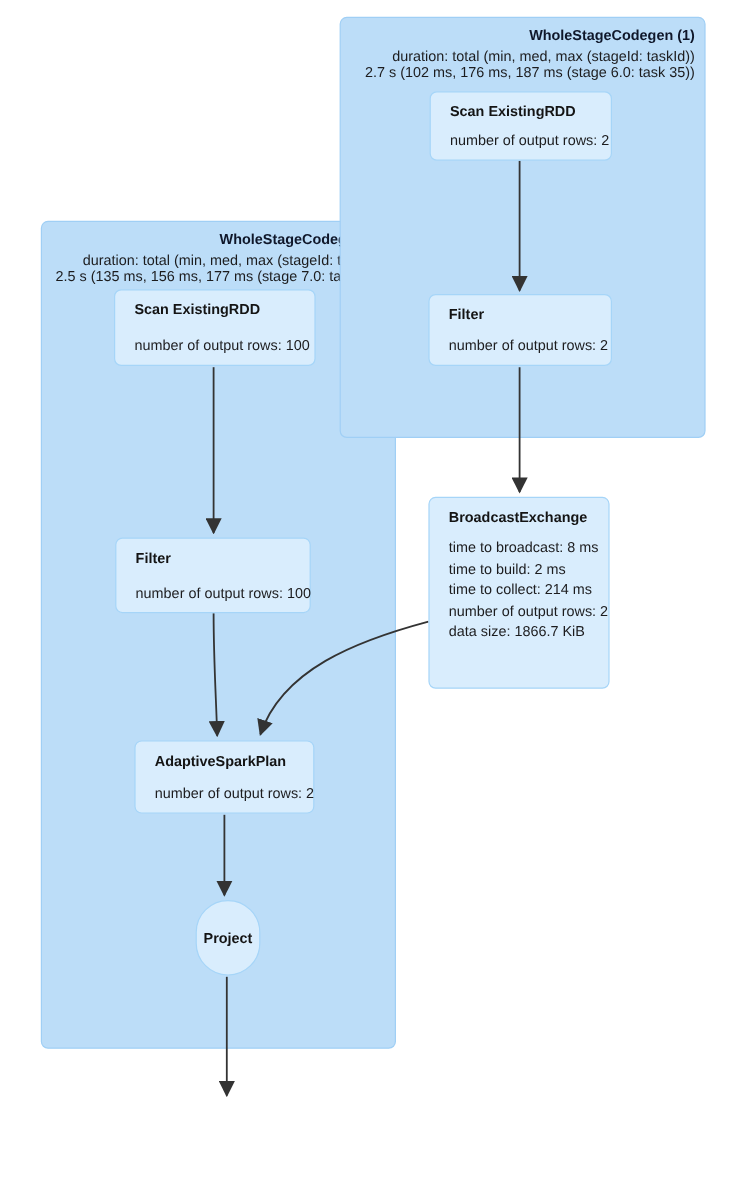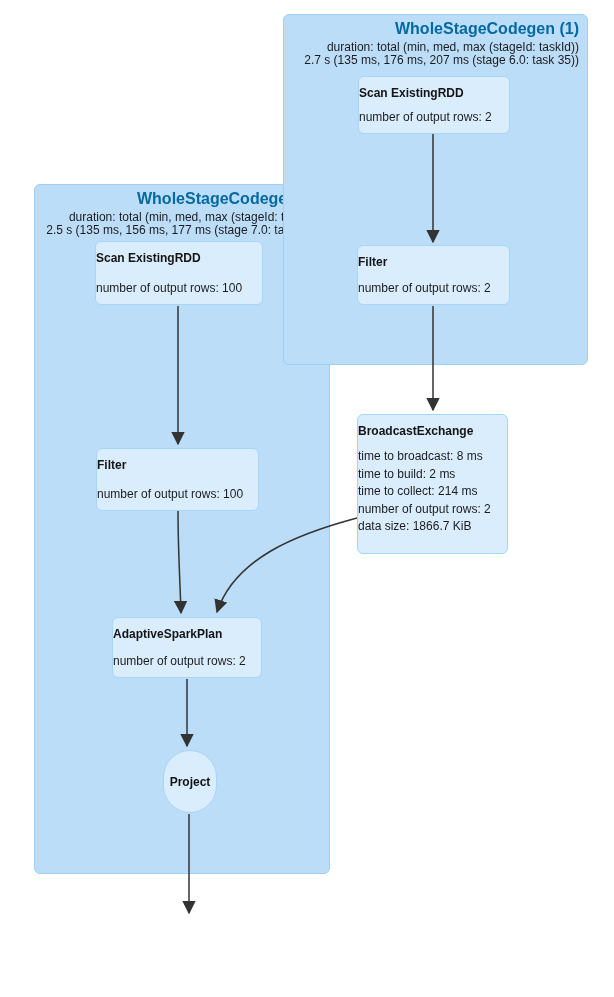--- a/index.html
+++ b/index.html
@@ -20,49 +20,49 @@
   }
   .cluster-left{left:34px;top:184px;width:296px;height:690px;z-index:1;}
   .cluster-right{left:283px;top:14px;width:305px;height:351px;z-index:2;}
   .cluster-header{
     position:absolute;
     top:6px;right:8px;
     text-align:right;
     white-space:nowrap;
   }
   .cluster-title{
-    font-size:16px;font-weight:bold;
+    font-size:12px;font-weight:bold;
     line-height:16px;margin-bottom:4px;
-    color:#0369a1;
+    color:#0f172a;
   }
   .cluster-duration{
     font-size:12px;line-height:13px;color:#1c1c1e;
   }
   .edges{position:absolute;left:0;top:0;z-index:3;pointer-events:none;}
   .node{
     position:absolute;
     background:#d9edfd;
     border:1px solid #a6d5f8;
     border-radius:6px;
     box-sizing:border-box;
     z-index:4;
-    padding:9px 0;
+    padding:9px 16px;
     font-size:12px;
     display:flex;flex-direction:column;justify-content:space-between;
     white-space:nowrap;
   }
   .node-title{font-weight:bold;color:#141414;}
   .node-metric{color:#1c1c1e;}
   .node-metrics{line-height:17.5px;}
   .node-center{
     justify-content:center;align-items:center;text-align:center;border-radius:27px;
   }
   .node-scan-right  {left:358px;top:76px; width:152px;height:58px;}
   .node-filter-right{left:357px;top:245px;width:153px;height:60px;}
-  .node-bexchange   {left:357px;top:414px;width:151px;height:140px;justify-content:flex-start;}
+  .node-bexchange   {left:357px;top:414px;width:151px;height:160px;justify-content:flex-start;}
   .node-bexchange .node-title{margin-bottom:10px;}
   .node-scan-left   {left:95px; top:241px;width:168px;height:64px;}
   .node-filter-left {left:96px; top:448px;width:163px;height:63px;}
   .node-bhj         {left:112px;top:617px;width:150px;height:61px;}
   .node-project     {left:163px;top:750px;width:54px; height:63px;}
   .node-asp{
     left:127px;top:917px;width:125px;height:65px;
     background:#c3e1fa;border:1px solid #85c4f3;
   }
 </style>
@@ -76,21 +76,21 @@
       <div class="cluster-title">WholeStageCodegen (2)</div>
       <div class="cluster-duration">duration: total (min, med, max (stageId: taskId))</div>
       <div class="cluster-duration">2.5 s (135 ms, 156 ms, 177 ms (stage 7.0: task 36))</div>
     </div>
   </div>
 
   <div class="cluster cluster-right">
     <div class="cluster-header">
       <div class="cluster-title">WholeStageCodegen (1)</div>
       <div class="cluster-duration">duration: total (min, med, max (stageId: taskId))</div>
-      <div class="cluster-duration">2.7 s (135 ms, 176 ms, 207 ms (stage 6.0: task 35))</div>
+      <div class="cluster-duration">2.7 s (102 ms, 176 ms, 187 ms (stage 6.0: task 35))</div>
     </div>
   </div>
 
   <svg class="edges" width="614" height="997">
     <defs>
       <marker id="arrow" viewBox="0 0 10 10" refX="9" refY="5" markerWidth="9" markerHeight="9" orient="auto">
         <path d="M0,0 L10,5 L0,10 z" fill="#333333"></path>
       </marker>
     </defs>
     <path d="M433,134 L433,242" fill="none" stroke="#333333" stroke-width="1.5" marker-end="url(#arrow)"></path>

